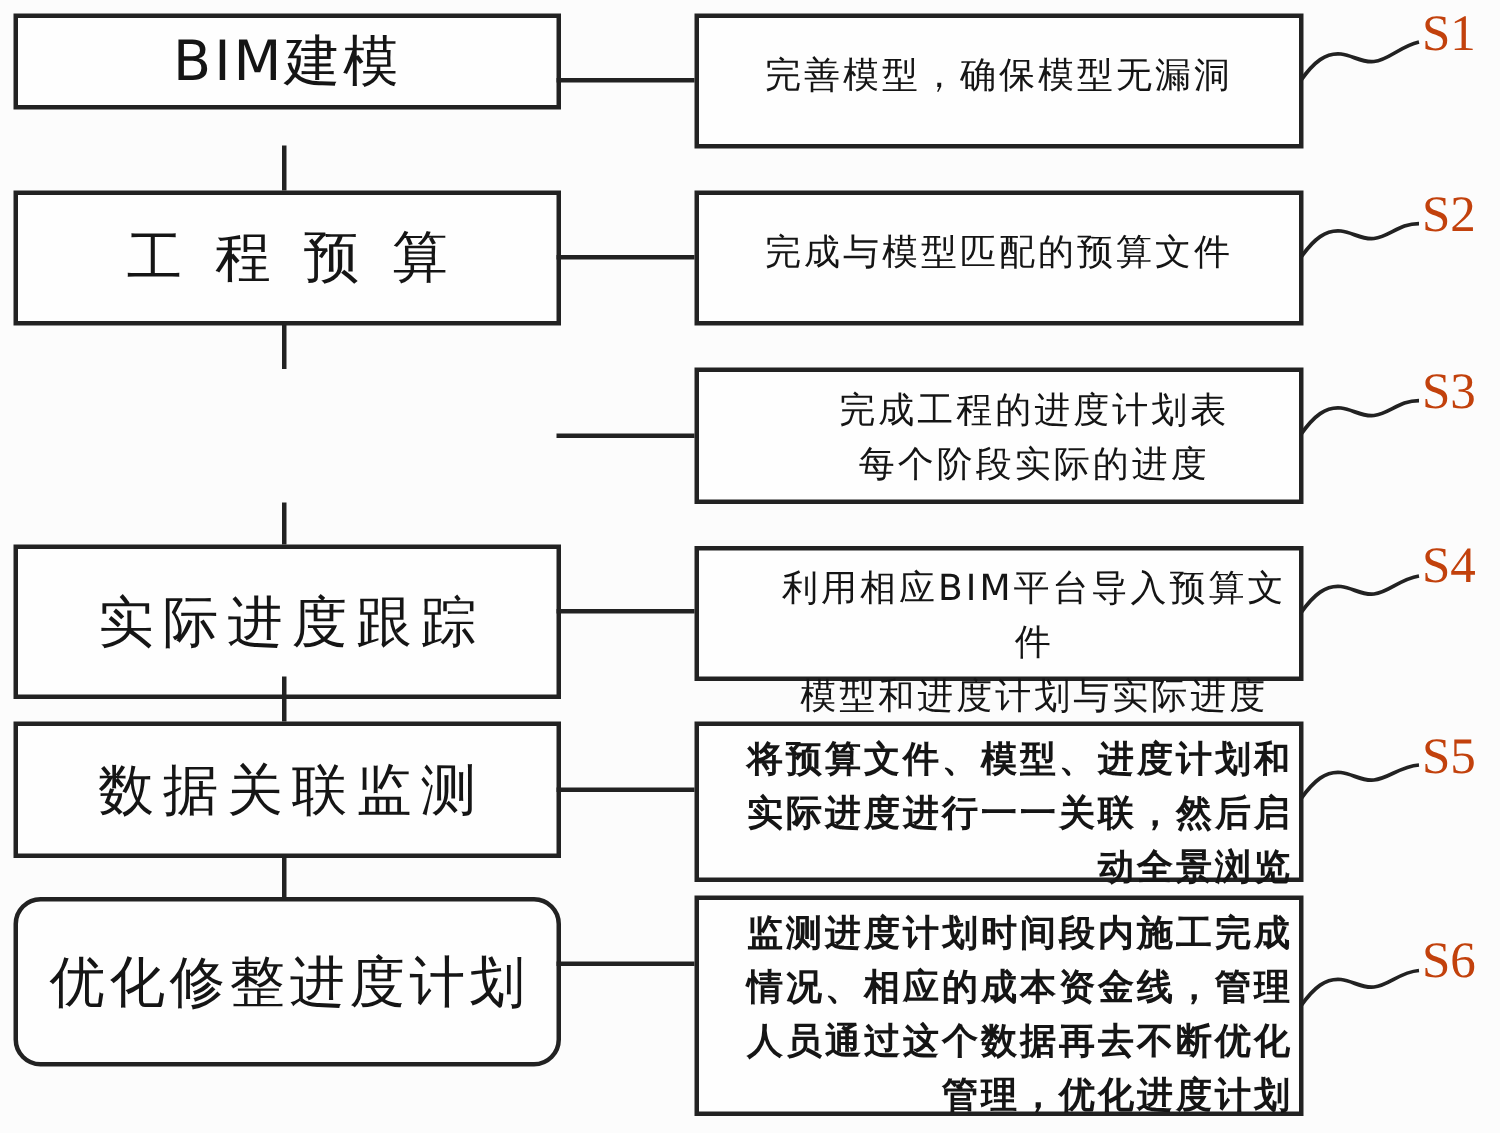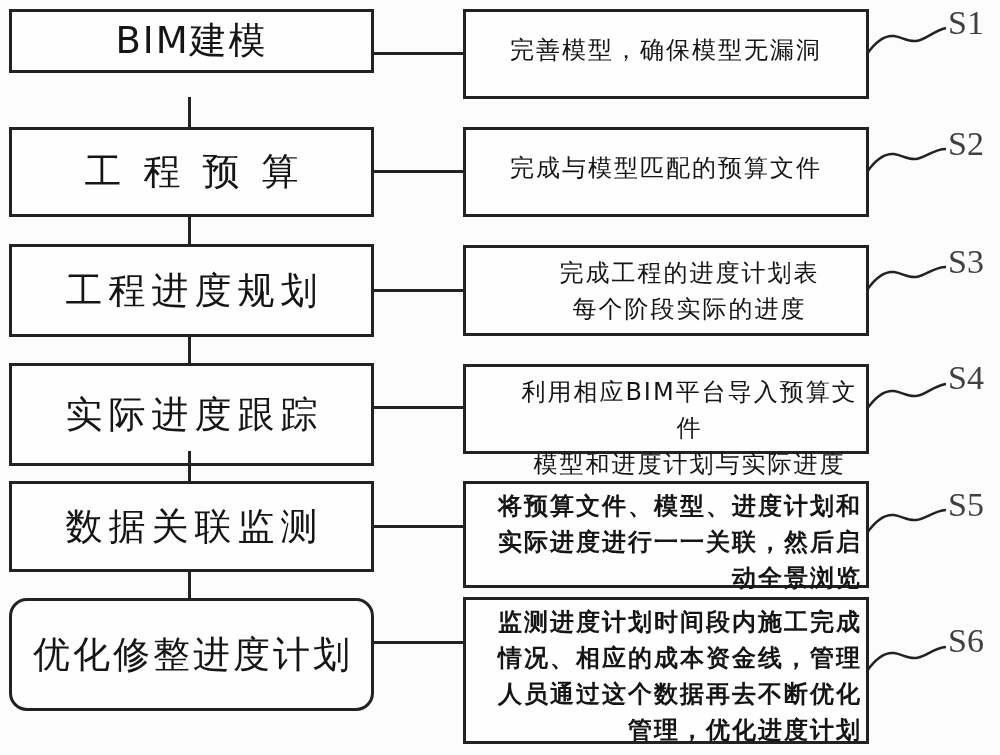--- a/index.html
+++ b/index.html
@@ -55,21 +55,21 @@
   .vconn{
     position:absolute;
     left:188px;width:3px;
     background:#222;
   }
   .slabel{
     position:absolute;
     left:948px;
     font-family:"Liberation Serif","DejaVu Serif",serif;
     font-size:34px;
-    color:#404040;
+    color:#c2410c;
     line-height:1;
   }
   .squiggles{
     position:absolute;left:0;top:0;width:1000px;height:755px;
     pointer-events:none;
   }
 </style>
 </head>
 <body>
 
@@ -90,23 +90,20 @@
     <span class="llabel ls-wide">工程预算</span>
   </div>
   <div class="hconn" style="top:170px;"></div>
   <div class="box rbox" style="top:127px;height:90px;">
     <div class="rtext rcenter">完成与模型匹配的预算文件</div>
   </div>
   <div class="slabel" style="top:127px;">S2</div>
 
   <div class="vconn" style="top:215px;height:31px;"></div>
 
-  <div class="box lbox" style="top:244px;height:93px;">
-    <span class="llabel ls-med">工程进度规划</span>
-  </div>
   <div class="hconn" style="top:289px;"></div>
   <div class="box rbox" style="top:245px;height:91px;">
     <div class="rtext rcenter2">完成工程的进度计划表
 每个阶段实际的进度</div>
   </div>
   <div class="slabel" style="top:245px;">S3</div>
 
   <div class="vconn" style="top:335px;height:30px;"></div>
 
   <div class="box lbox" style="top:363px;height:103px;">

